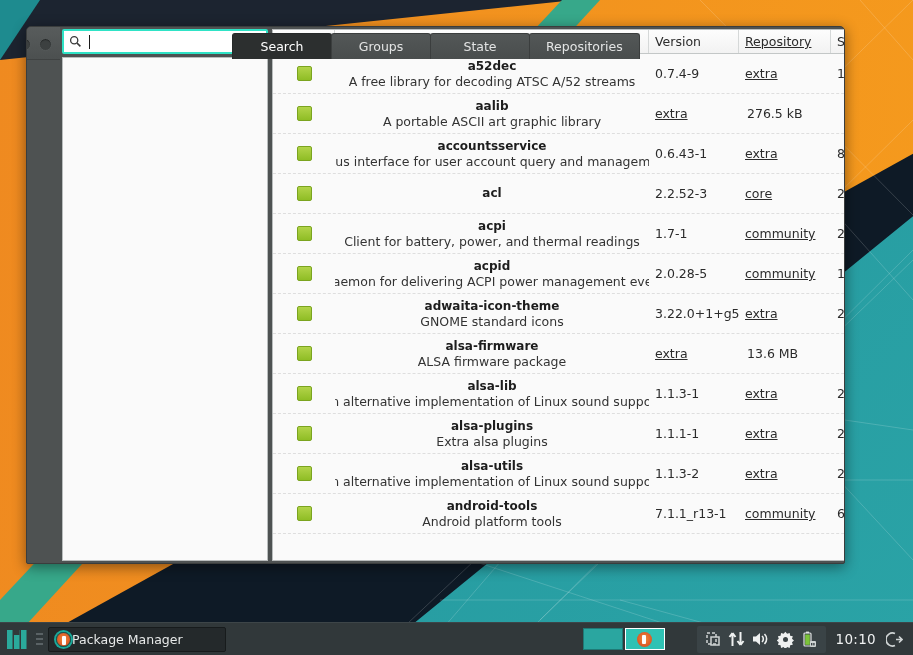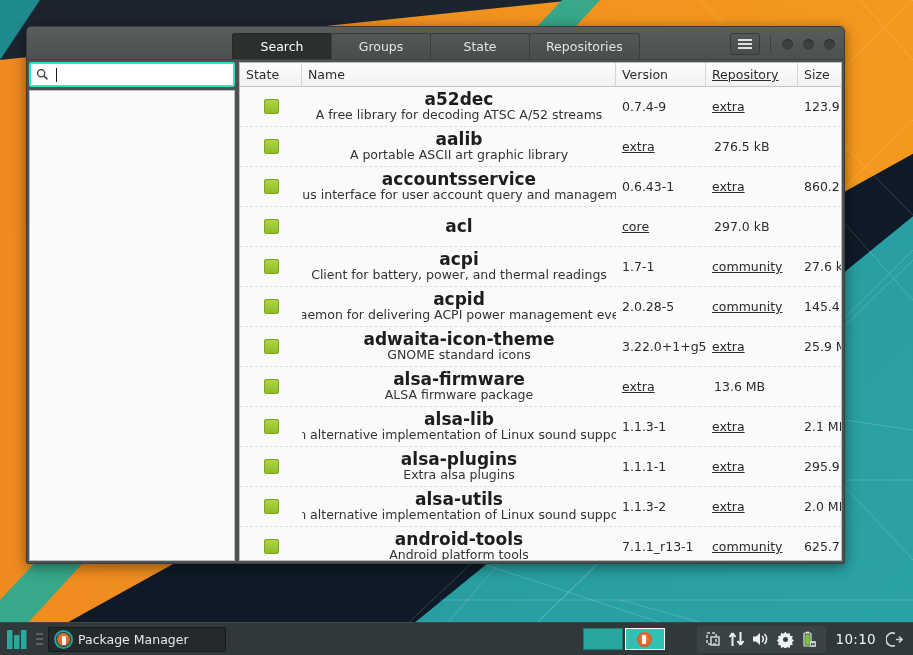--- a/index.html
+++ b/index.html
@@ -38,21 +38,21 @@
   .wp-lines { position: absolute; inset: 0; }
   .wp-lines line { stroke: rgba(255,255,255,0.17); stroke-width: 1; }
 
   
   #window {
     position: absolute; left: 26px; top: 26px; width: 819px; height: 538px;
     background: #4e5252;
     border: 1px solid #3a3d3d;
     border-radius: 5px 5px 2px 2px;
     box-shadow: 0 3px 14px rgba(0,0,0,0.45);
-    display: flex; flex-direction: column;
+    display: flex; flex-direction: row;
     overflow: hidden;
   }
   #titlebar {
     height: 33px; flex: 0 0 33px;
     background: linear-gradient(180deg, #585c5c 0%, #4c5050 100%);
     border-bottom: 1px solid #3f4242;
     display: flex; align-items: flex-end;
     position: relative;
   }
   #tabbar {
@@ -156,38 +156,38 @@
     padding: 0 6px; overflow: hidden; white-space: nowrap;
     display: flex; align-items: center; height: 100%;
   }
   .row .c-state { justify-content: center; }
   .state-box {
     width: 15px; height: 15px; border-radius: 2px;
     background: linear-gradient(180deg, #b3d44a 0%, #8fbd25 100%);
     border: 1px solid #7ba41f;
   }
   .namecell { flex-direction: column; align-items: flex-start; justify-content: center; }
-  .pkgname { font-weight: bold; font-size: 17px; color: #1d1d1d; line-height: 15px; }
+  .pkgname { font-weight: bold; font-size: 12px; color: #1d1d1d; line-height: 15px; }
   .pkgdesc { font-size: 12.5px; color: #333; line-height: 15px; }
 
   
   #taskbar {
     position: absolute; left: 0; bottom: 0; width: 913px; height: 33px;
     background: #31383a;
     display: flex; align-items: center;
     border-top: 1px solid #3d4548;
   }
   #logo { width: 34px; height: 33px; display: flex; align-items: center; justify-content: center; }
   .handle { width: 7px; height: 22px; display: flex; flex-direction: column;
             justify-content: center; gap: 3px; margin: 0 2px; }
   .handle i { display: block; height: 2px; background: #5a6265; }
   #taskbtn {
     width: 178px; height: 25px; margin-left: 3px;
     background: #24292b; border: 1px solid #171b1c; border-radius: 2px;
-    display: flex; align-items: center; gap: 7px; padding: 0 7px;
+    display: flex; align-items: center; gap: 1px; padding: 0 7px;
     color: #e7e9e9; font-size: 12.5px; cursor: pointer;
   }
   .appicon {
     width: 15px; height: 15px; border-radius: 50%;
     background: radial-gradient(circle at 50% 45%, #ef8e3a 0%, #e0612a 55%, #c94a1e 100%);
     border: 1px solid #1c5f58; position: relative;
     box-shadow: 0 0 0 2px #1aa99b;
   }
   .appicon::after {
     content: ""; position: absolute; left: 5px; top: 3px;
@@ -335,20 +335,21 @@
             <div class="cell c-repo">extra</div>
             <div class="cell c-size">860.2 kB</div>
           </div>
           <div class="row">
             <div class="cell c-state">
               <span class="state-box"></span>
             </div>
             <div class="cell c-name namecell">
               <span class="pkgname">acl</span>
             </div>
+            <div class="cell c-ver">2.2.52-3</div>
             <div class="cell c-repo">core</div>
             <div class="cell c-size">297.0 kB</div>
           </div>
           <div class="row">
             <div class="cell c-state">
               <span class="state-box"></span>
             </div>
             <div class="cell c-name namecell">
               <span class="pkgname">acpi</span>
               <span class="pkgdesc">Client for battery, power, and thermal readings</span>

